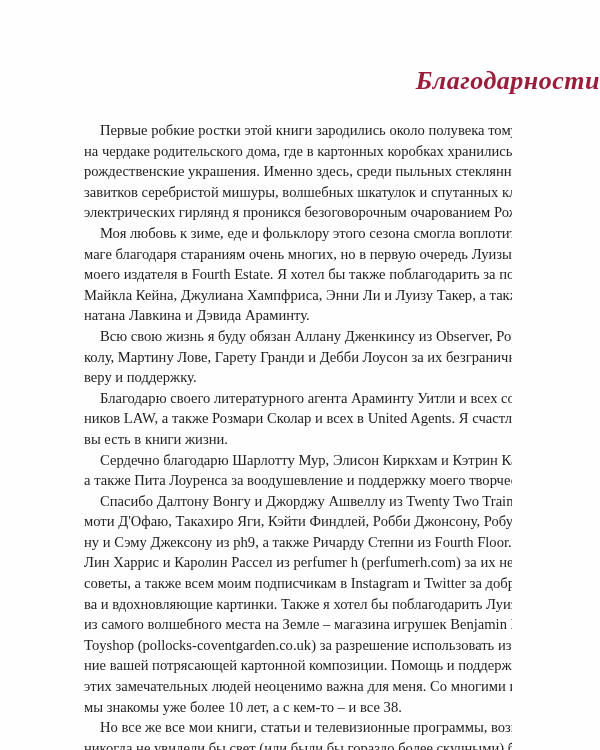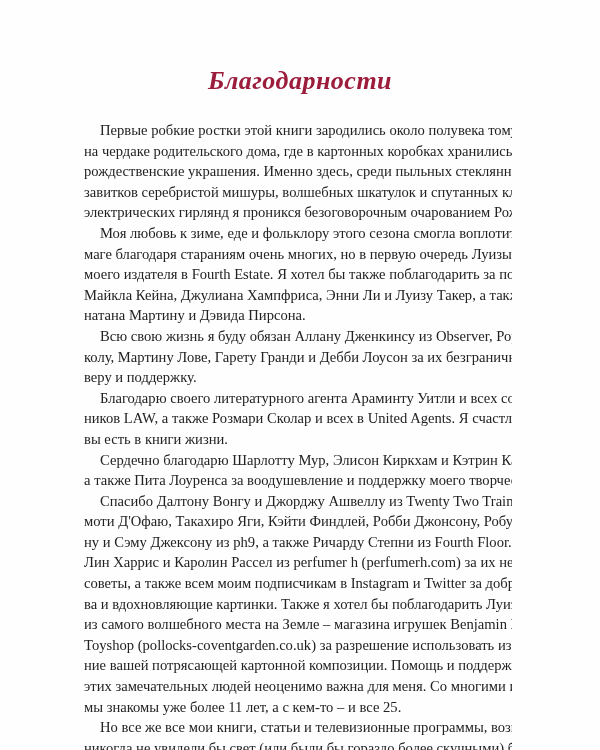--- a/index.html
+++ b/index.html
@@ -19,21 +19,21 @@
       position: absolute;
       left: 0; top: 0;
       width: 600px; height: 750px;
       background: #fefefe;
     }
     .title {
       position: absolute;
       top: 66px;
       left: 0;
       width: 600px;
-      text-align: center;
+      text-align: right;
       font-family: "Liberation Serif", "DejaVu Serif", serif;
       font-style: italic;
       font-weight: bold;
       font-size: 26px;
       letter-spacing: 0.5px;
       color: #9c1c3c;
     }
     .body-text {
       position: absolute;
       top: 120px;
@@ -71,21 +71,21 @@
       <span class="line">рождественские украшения. Именно здесь, среди пыльных стеклянных шаров,</span>
       <span class="line">завитков серебристой мишуры, волшебных шкатулок и спутанных клубков</span>
       <span class="line">электрических гирлянд я проникся безоговорочным очарованием Рождества.</span>
     </div>
 
     <div>
       <span class="line indent">Моя любовь к зиме, еде и фольклору этого сезона смогла воплотиться на бу-</span>
       <span class="line">маге благодаря стараниям очень многих, но в первую очередь Луизы Хейнс,</span>
       <span class="line">моего издателя в Fourth Estate. Я хотел бы также поблагодарить за помощь</span>
       <span class="line">Майкла Кейна, Джулиана Хампфриса, Энни Ли и Луизу Такер, а также Джо-</span>
-      <span class="line last">натана Мартину и Дэвида Пирсона.</span>
+      <span class="line last">натана Лавкина и Дэвида Араминту.</span>
     </div>
 
     <div>
       <span class="line indent">Всю свою жизнь я буду обязан Аллану Дженкинсу из Observer, Рори Ни-</span>
       <span class="line">колу, Мартину Лове, Гарету Гранди и Дебби Лоусон за их безграничную</span>
       <span class="line last">веру и поддержку.</span>
     </div>
 
     <div>
       <span class="line indent">Благодарю своего литературного агента Араминту Уитли и всех сотруд-</span>
@@ -102,21 +102,21 @@
       <span class="line indent">Спасибо Далтону Вонгу и Джорджу Ашвеллу из Twenty Two Trainings, Ти-</span>
       <span class="line">моти Д'Офаю, Такахиро Яги, Кэйти Финдлей, Робби Джонсону, Робу Уотсо-</span>
       <span class="line">ну и Сэму Джексону из ph9, а также Ричарду Степни из Fourth Floor. Спасибо</span>
       <span class="line">Лин Харрис и Каролин Рассел из perfumer h (perfumerh.com) за их неоценимые</span>
       <span class="line">советы, а также всем моим подписчикам в Instagram и Twitter за добрые сло-</span>
       <span class="line">ва и вдохновляющие картинки. Также я хотел бы поблагодарить Луизу Хард</span>
       <span class="line">из самого волшебного места на Земле – магазина игрушек Benjamin Pollock's</span>
       <span class="line">Toyshop (pollocks-coventgarden.co.uk) за разрешение использовать изображе-</span>
       <span class="line">ние вашей потрясающей картонной композиции. Помощь и поддержка всех</span>
       <span class="line">этих замечательных людей неоценимо важна для меня. Со многими из них</span>
-      <span class="line last">мы знакомы уже более 11 лет, а с кем-то – и все 25.</span>
+      <span class="line last">мы знакомы уже более 10 лет, а с кем-то – и все 38.</span>
     </div>
 
     <div>
       <span class="line indent">Но все же все мои книги, статьи и телевизионные программы, возможно,</span>
       <span class="line">никогда не увидели бы свет (или были бы гораздо более скучными) без са-</span>
 
     </div>
   </div>
 </div>
 

